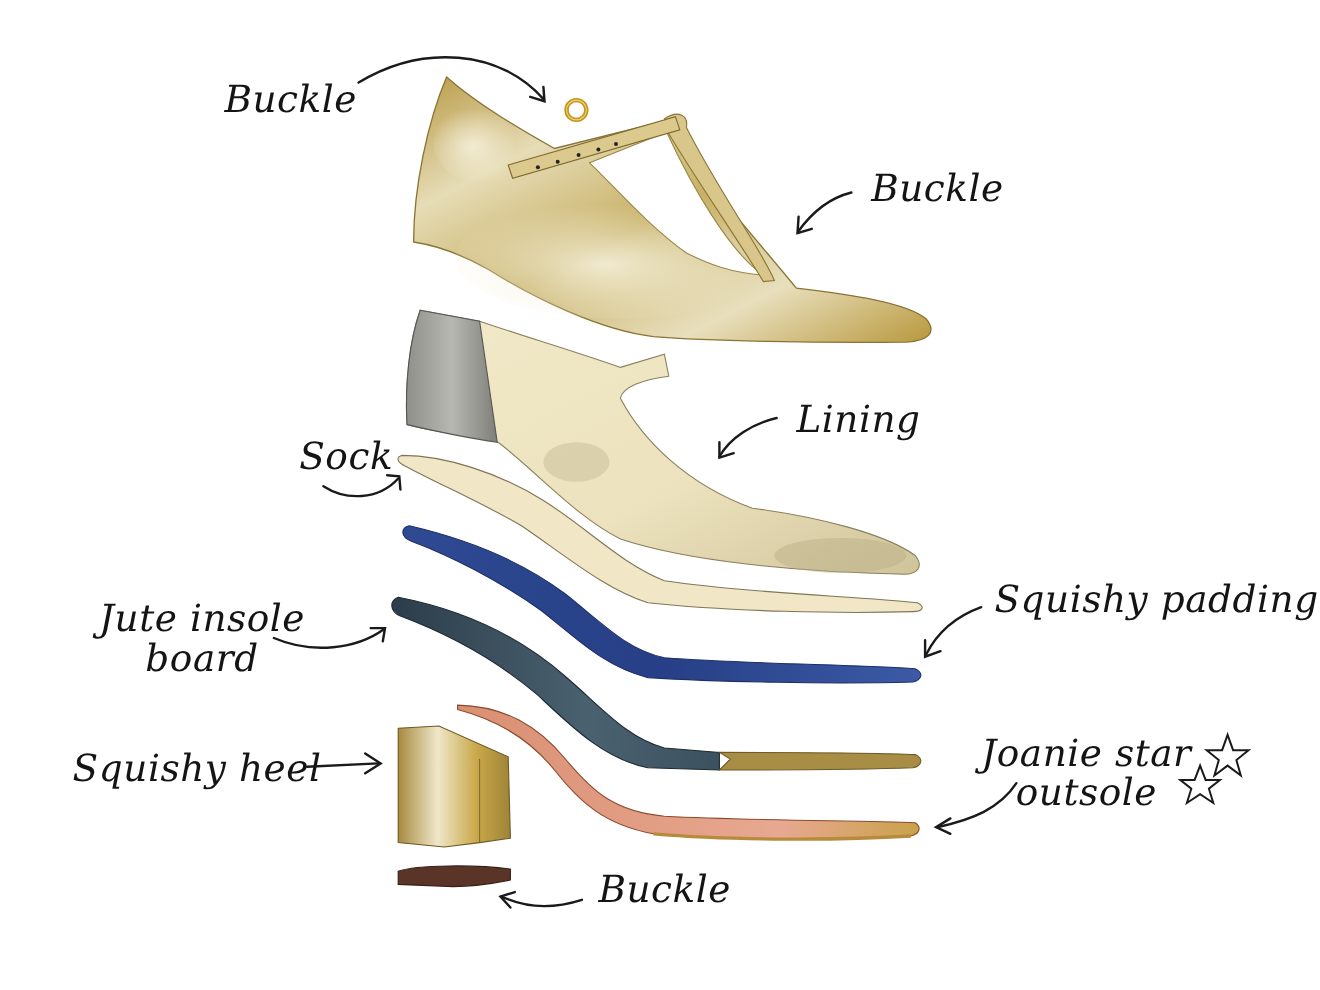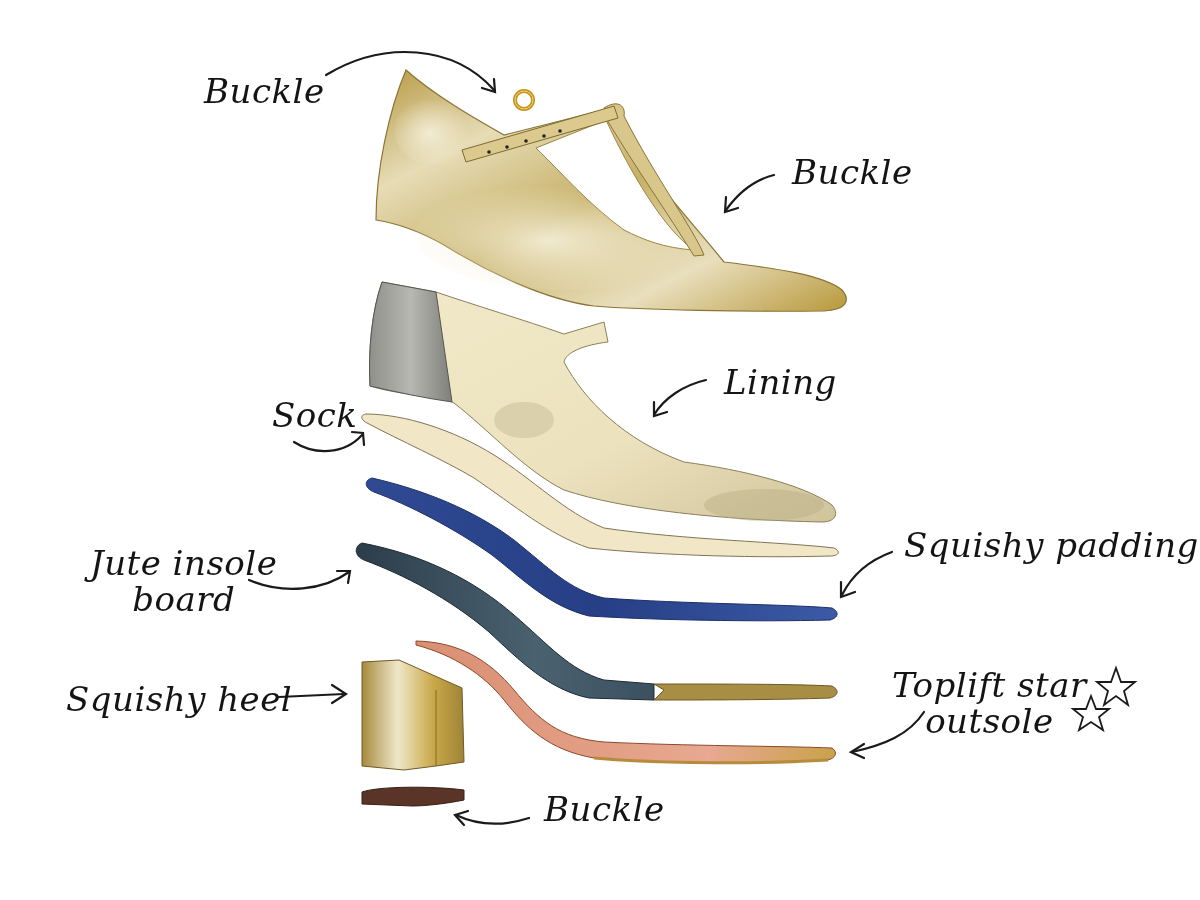--- a/index.html
+++ b/index.html
@@ -188,18 +188,18 @@
   <div class="label" style="left:788px;top:155px;">Buckle</div>
   <div class="label" style="left:720px;top:365px;">Lining</div>
   <div class="label" style="left:232px;top:398px;margin-left:36px;">Sock</div>
   <div class="label two-line" style="left:86px;top:526px;margin-top:20px;">
     <div>Jute insole</div>
     <div>board</div>
   </div>
   <div class="label" style="left:900px;top:528px;">Squishy padding</div>
   <div class="label" style="left:62px;top:682px;">Squishy heel</div>
   <div class="label two-line" style="left:888px;top:668px;">
-    <div>Toplift star</div>
+    <div>Joanie star</div>
     <div>outsole</div>
   </div>
   <div class="label" style="left:540px;top:792px;">Buckle</div>
 
 </div>
 
 </body></html>

